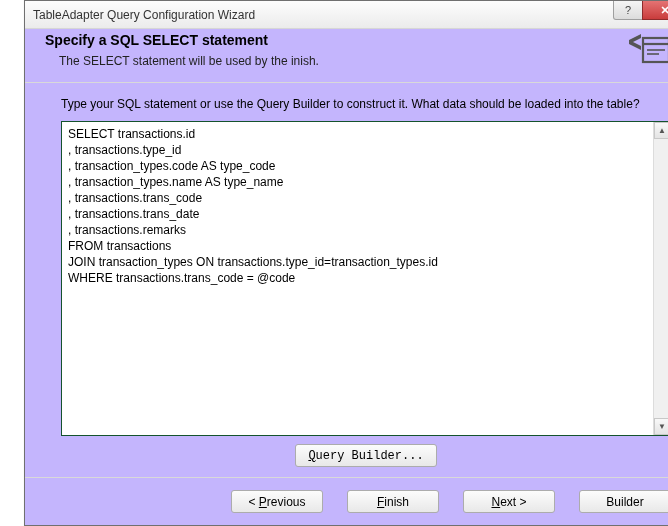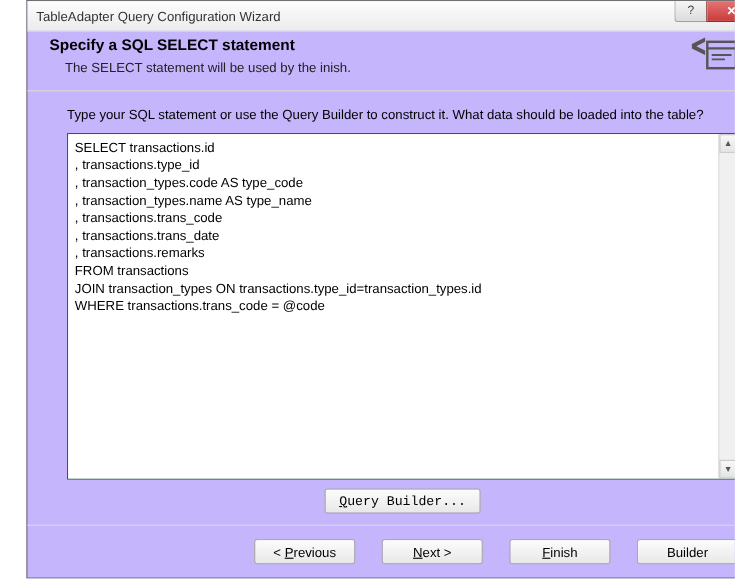--- a/index.html
+++ b/index.html
@@ -222,21 +222,21 @@
         <span><span class="access">Q</span><span>uery Builder...</span></span>
       </button>
     </div>
   </div>
 
   <div class="footer">
     <button class="btn">
       <span><span>&lt; </span><span class="access">P</span><span>revious</span></span>
     </button>
     <button class="btn">
+      <span><span class="access">F</span><span>inish</span></span>
+    </button>
+    <button class="btn">
       <span><span class="access">N</span><span>ext &gt;</span></span>
     </button>
-    <button class="btn">
-      <span><span class="access">F</span><span>inish</span></span>
-    </button>
     <button class="btn">Builder</button>
   </div>
 
 </div>
 
 </body></html>

